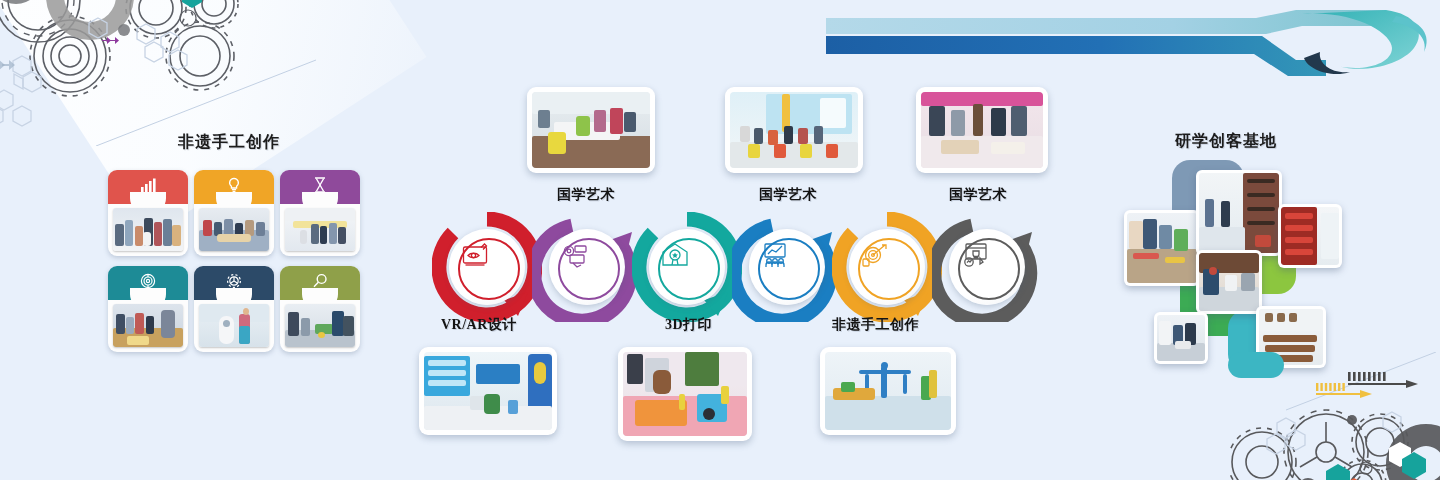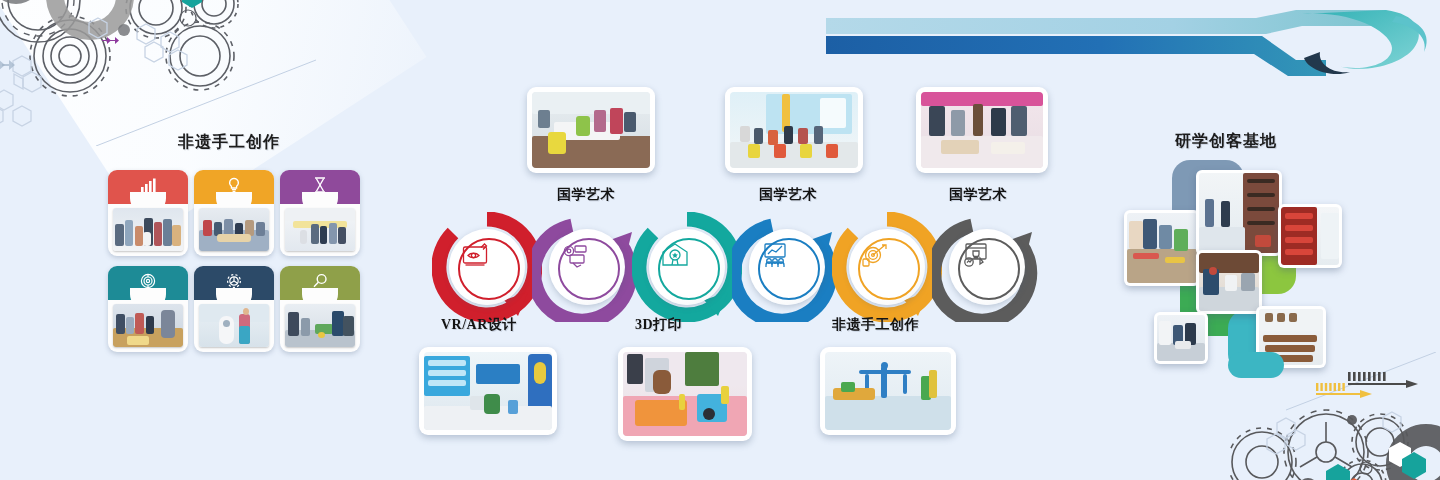--- a/index.html
+++ b/index.html
@@ -540,21 +540,21 @@
           <path d="M13 11 h6 v3 a3 3 0 0 1 -6 0 z M14.5 16.5 h3 M13.5 18 h5"></path>
           <circle cx="9" cy="22" r="4.2"></circle>
             <path d="M7 22.6 l1.6 -1.8 l1.4 1.2 l1.6 -2"></path>
           <path d="M20 18 l0 6 l3 -2 z"></path>
         </svg>
       </div>
     </div>
   </div>
 
   <div class="plabel" style="left:441px;top:316px;">VR/AR设计</div>
-  <div class="plabel" style="left:635px;top:316px;">3D打印</div>
+  <div class="plabel" style="left:665px;top:316px;">3D打印</div>
   <div class="plabel" style="left:832px;top:316px;">非遗手工创作</div>
 
   <div class="pframe" style="left:419px;top:347px;width:128px;height:78px;">
     <div class="inner">
       <div class="ph" style="background:linear-gradient(#eef5f9,#dde7ee)">
         <i style="left:0;top:4px;width:46px;height:40px;background:#39a8dd"></i>
         <i style="left:4px;top:8px;width:38px;height:6px;background:#bfe6f7"></i>
         <i style="left:4px;top:18px;width:38px;height:6px;background:#bfe6f7"></i>
         <i style="left:4px;top:28px;width:38px;height:6px;background:#bfe6f7"></i>
         <i style="left:52px;top:12px;width:44px;height:20px;background:#2b7fc4;border-radius:2px"></i>

